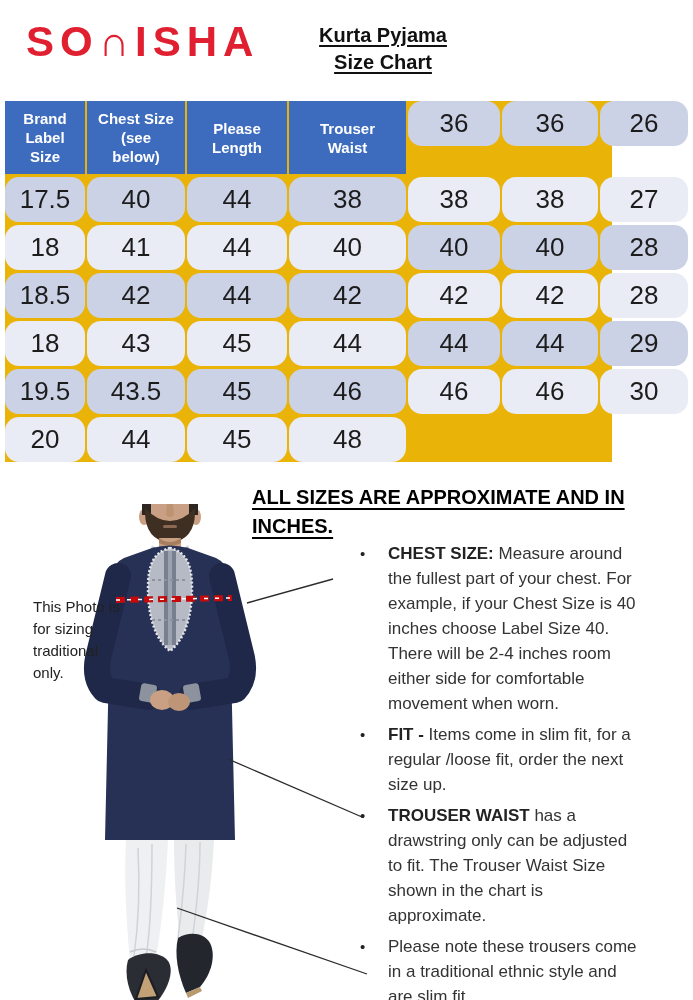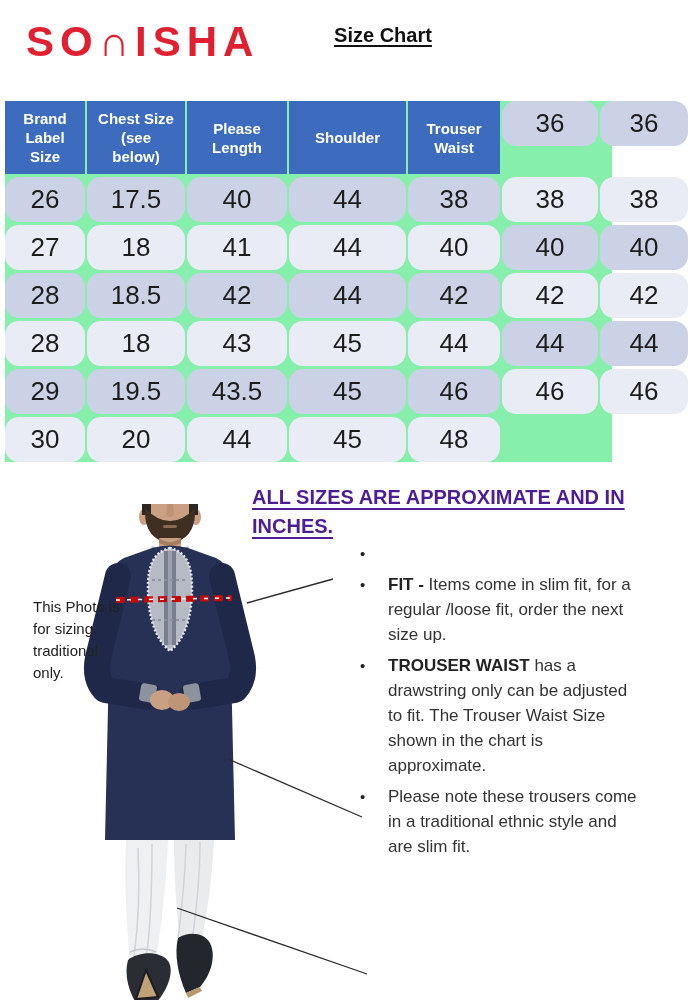--- a/index.html
+++ b/index.html
@@ -10,35 +10,35 @@
   
   .logo { position:absolute; left:26px; top:2px; font-size:42px; font-weight:bold;
           color:var(--brand_red,#e02030); letter-spacing:6px; line-height:48px; }
   .title { position:absolute; left:283px; top:6px; width:200px; text-align:center;
            font-size:20px; font-weight:bold; color:#111; line-height:27px; }
   .title span { text-decoration:underline; text-decoration-thickness:2px; text-underline-offset:3px; }
 
   
   .size-table { position:absolute; left:5px; top:85px; width:607px; display:grid;
                 grid-template-columns:80px 98px 100px 117px 92px 96px 88px;
-                column-gap:2px; row-gap:3px; background:#86efac; }
+                column-gap:2px; row-gap:3px; background:#eab308; }
   .trow { display:contents; }
   .hcell { background:var(--header_bg,#3d6cbe); color:#fff; font-weight:bold; font-size:15px;
            line-height:19px; height:73px; display:flex; align-items:center; justify-content:center;
            text-align:center; padding:0 10px; }
   .hc-narrow { padding:0 8px; }
   .hc-kurta { padding:0 13px; }
   .cell { height:45px; display:flex; align-items:center; justify-content:center;
           font-size:26px; color:#1c1c1c;border-radius:14px; }
   .r0,.r2,.r4 { background:var(--row_dark,#ccd2e6); }
   .r1,.r3,.r5 { background:var(--row_light,#e9ebf5); }
 
   
   .notes-heading { position:absolute; left:252px; top:467px; width:428px; font-size:20px;
-                   font-weight:bold; color:#4c1d95; line-height:29px;
+                   font-weight:bold; color:#000000; line-height:29px;
                    text-decoration:underline; text-decoration-thickness:2px; text-underline-offset:4px; }
   .bullets { position:absolute; left:350px; top:525px; width:288px; list-style:none; }
   .bullets li { display:flex; margin-bottom:6px; }
   .bullets .dot { width:38px; padding-left:10px; font-size:15px; color:#222; line-height:25px; flex:none; }
   .bullets .btxt { width:250px; font-size:17px; line-height:25px; color:#333; }
   .bullets .lead { font-weight:bold; color:#222; }
 
   
   .figure-wrap { position:absolute; left:28px; top:472px; width:240px; height:528px; }
   .photo-note { position:absolute; left:33px; top:580px; width:96px; font-size:15px;
@@ -46,28 +46,28 @@
   .callouts { position:absolute; left:0; top:0; width:693px; height:1000px; pointer-events:none; z-index:4; }
 </style>
 </head>
 <body>
 
 <div class="page">
 
   <div class="logo">SO∩ISHA</div>
 
   <div class="title">
+    <div><span>Kurta Pyjama</span></div>
     <div><span>Size Chart</span></div>
   </div>
 
   <div class="size-table">
     <div class="hcell hc-narrow">Brand Label Size</div>
     <div class="hcell">Chest Size (see below)</div>
     <div class="hcell">Please Length</div>
-    <div class="hcell">Shoulder</div>
     <div class="hcell">Trouser Waist</div>
 
     <div class="trow">
       <div class="cell r0">36</div>
       <div class="cell r0">36</div>
       <div class="cell r0">26</div>
       <div class="cell r0">17.5</div>
       <div class="cell r0">40</div>
       <div class="cell r0">44</div>
       <div class="cell r0">38</div>
@@ -180,20 +180,21 @@
     </svg>
   </div>
 
   <div class="photo-note">This Photo is for sizing traditional only.</div>
 
   <div class="notes-heading">ALL SIZES ARE APPROXIMATE AND IN INCHES.</div>
 
   <ul class="bullets">
     <li>
       <span class="dot">•</span>
+      <span class="btxt"><span class="lead">CHEST SIZE:</span><span> Measure around the fullest part of your chest. For example, if your Chest Size is 40 inches choose Label Size 40. There will be 2-4 inches room either side for comfortable movement when worn.</span></span>
     </li>
     <li>
       <span class="dot">•</span>
       <span class="btxt"><span class="lead">FIT -</span><span> Items come in slim fit, for a regular /loose fit, order the next size up.</span></span>
     </li>
     <li>
       <span class="dot">•</span>
       <span class="btxt"><span class="lead">TROUSER WAIST</span><span> has a drawstring only can be adjusted to fit. The Trouser Waist Size shown in the chart is approximate.</span></span>
     </li>
     <li>

